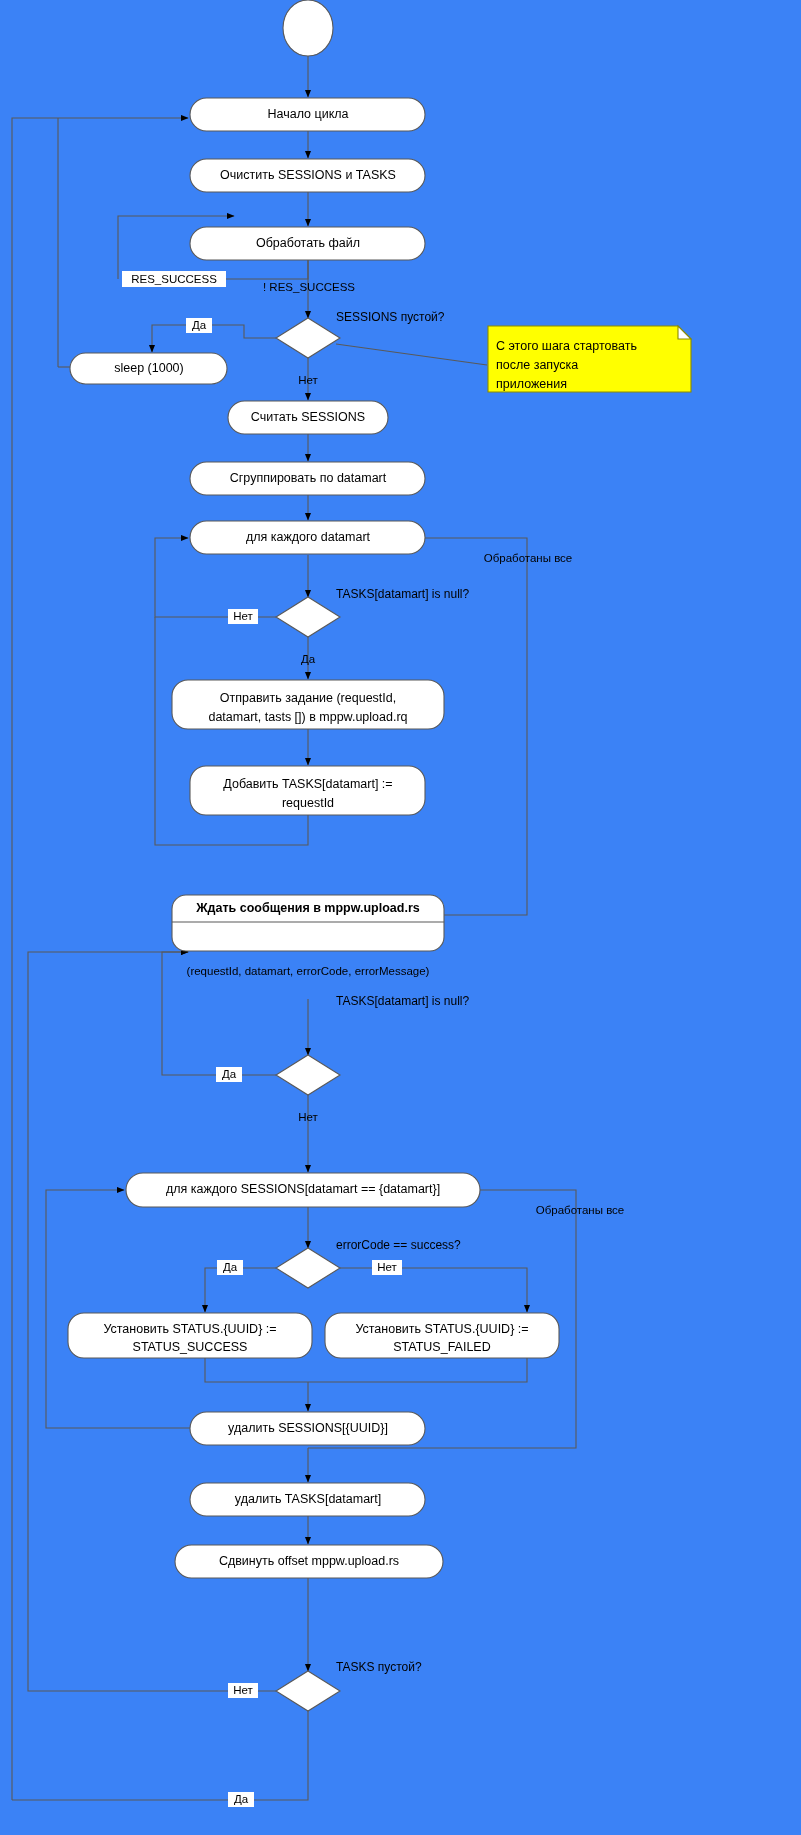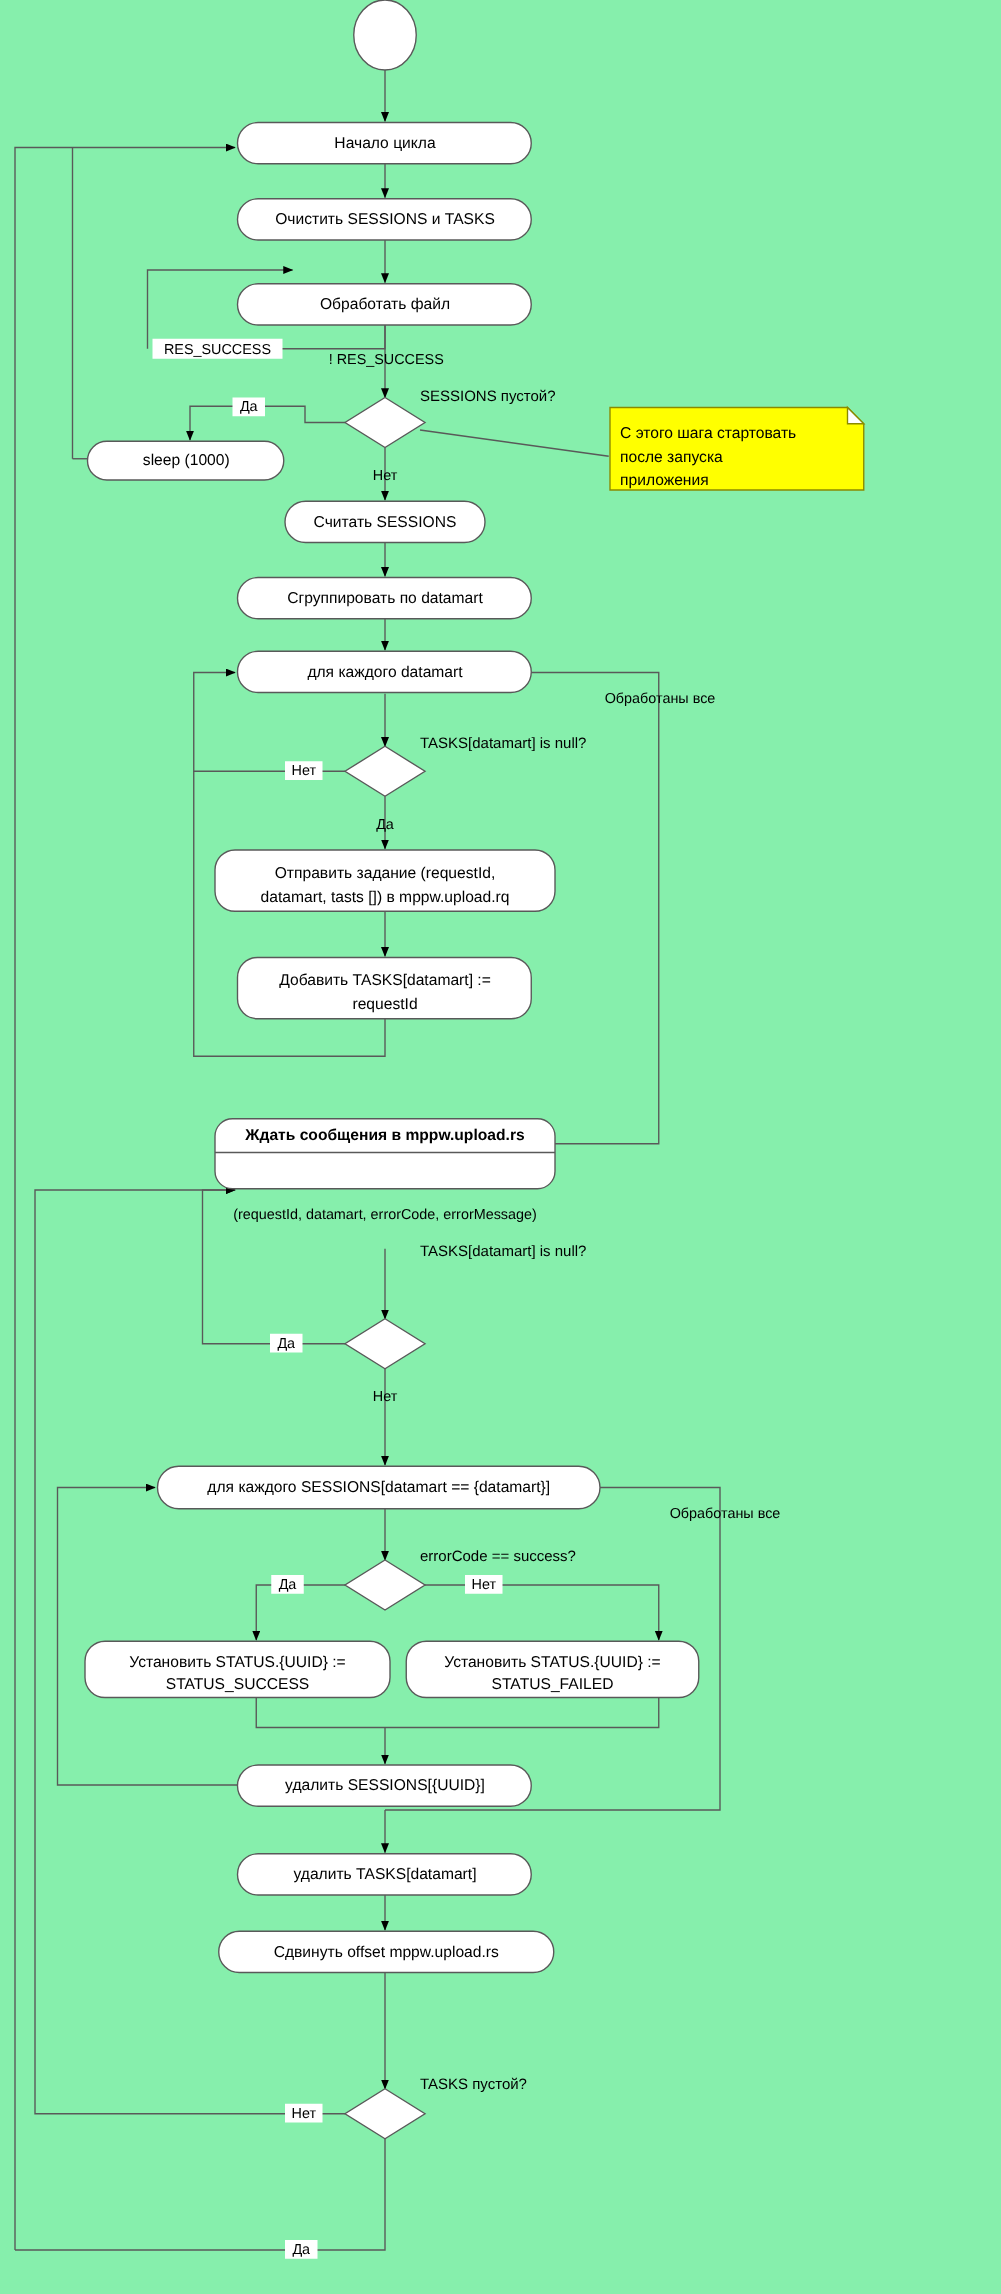--- a/index.html
+++ b/index.html
@@ -1,17 +1,17 @@
 <!DOCTYPE html>
 <html><head>
 <meta charset="utf-8">
 <style>
   html,body{margin:0;padding:0;background:#ffffff;}
   body{font-family:"Liberation Sans","DejaVu Sans",sans-serif;}
-  #canvas{position:relative;width:801px;height:1835px;background:#86efac;overflow:hidden;}
+  #canvas{position:relative;width:801px;height:1835px;background:#3b82f6;overflow:hidden;}
   svg#flow{position:absolute;left:0;top:0;width:801px;height:1835px;display:block;}
   .nodeText{font-family:"Liberation Sans","DejaVu Sans",sans-serif;font-size:12.5px;fill:#000000;text-anchor:middle;dominant-baseline:middle;}
   .nodeTextBold{font-family:"Liberation Sans","DejaVu Sans",sans-serif;font-size:12.5px;font-weight:bold;fill:#000000;text-anchor:middle;dominant-baseline:middle;}
   .edgeLabel{font-family:"Liberation Sans","DejaVu Sans",sans-serif;font-size:11.5px;fill:#000000;text-anchor:middle;dominant-baseline:middle;}
   .guardLabel{font-family:"Liberation Sans","DejaVu Sans",sans-serif;font-size:12px;fill:#000000;text-anchor:start;dominant-baseline:middle;}
   .noteText{font-family:"Liberation Sans","DejaVu Sans",sans-serif;font-size:12.5px;fill:#000000;text-anchor:start;dominant-baseline:middle;}
   .shape{fill:#ffffff;stroke:#595959;stroke-width:1.1;}
   .diamond{fill:#ffffff;stroke:#595959;stroke-width:1.1;}
   .edge{stroke:#595959;stroke-width:1.1;fill:none;}
   .note{fill:#ffff00;stroke:#8a8a00;stroke-width:1.1;}

